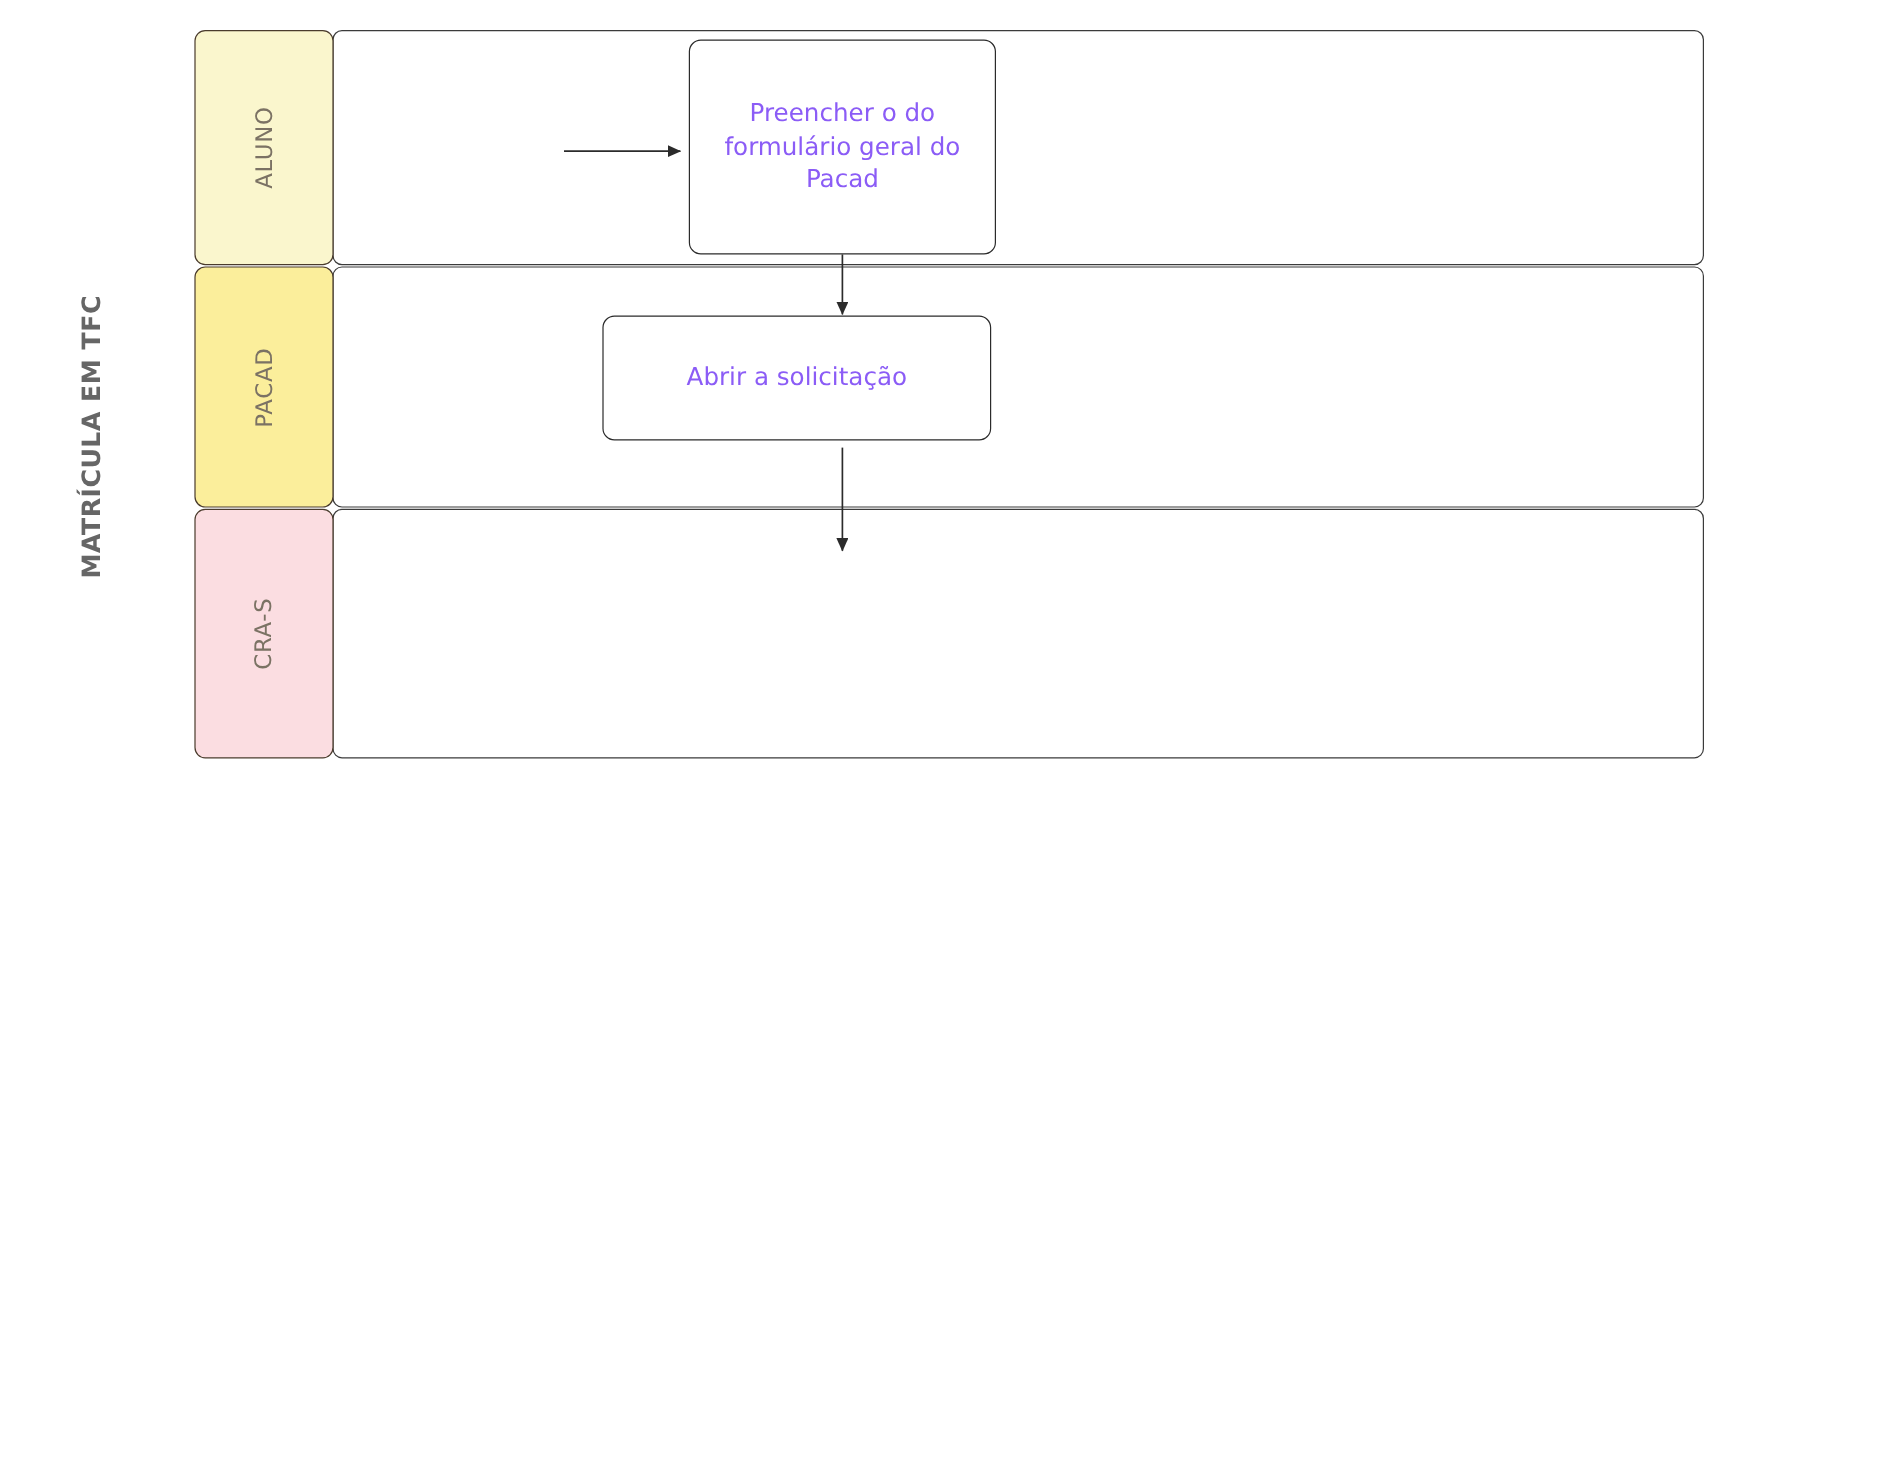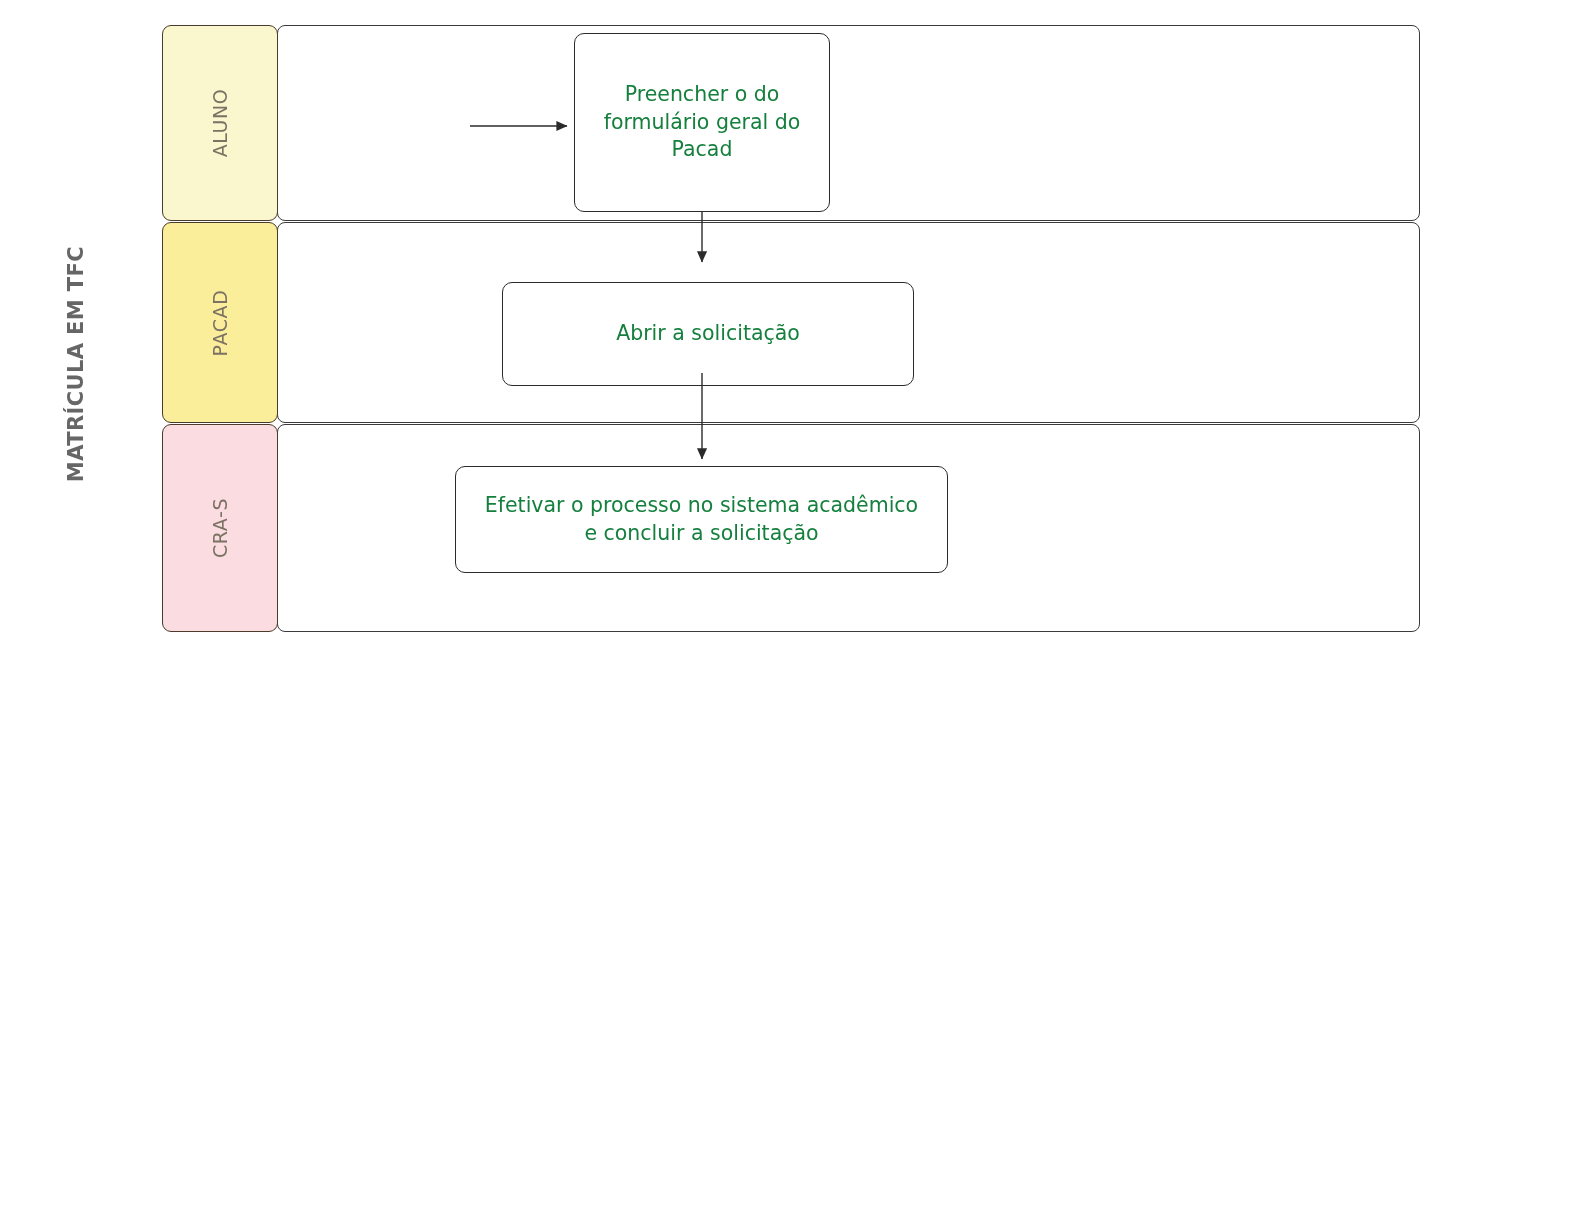--- a/index.html
+++ b/index.html
@@ -75,21 +75,21 @@
   
   .node {
     position: absolute;
     box-sizing: border-box;
     border: 1.2px solid #2b2b2b;
     background: #ffffff;
     display: flex;
     align-items: center;
     justify-content: center;
     text-align: center;
-    color: #15803d;
+    color: #8b5cf6;
     font-size: 20.5px;
     line-height: 1.35;
     padding: 4px 10px;
   }
   .node.task {
     border-radius: 10px;
   }
   .node.start-event {
     border-radius: 999px;
   }
@@ -130,28 +130,24 @@
     <span class="lane-header-label">CRA-S</span>
   </div>
 
 
   <div class="node task" style="left:574px; top:33px; width:256px; height:179px;">
     <span class="node-label">Preencher o do
 formulário geral do
 Pacad</span>
   </div>
 
-  <div class="node task" style="left:502px; top:282px; width:412px; height:104px;">
+  <div class="node task" style="left:502px; top:263px; width:324px; height:104px;">
     <span class="node-label">Abrir a solicitação</span>
   </div>
 
-  <div class="node task" style="left:455px; top:466px; width:493px; height:107px;">
-    <span class="node-label">Efetivar o processo no sistema acadêmico
-e concluir a solicitação</span>
-  </div>
 
   <svg id="connectors" viewBox="0 0 1584 1224">
     <defs>
       <marker id="arrowhead" markerWidth="9" markerHeight="9" refX="7.6" refY="3.6" orient="auto" markerUnits="strokeWidth">
         <path d="M0,0 L8,3.6 L0,7.2 Z" fill="#2b2b2b"></path>
       </marker>
     </defs>
 
     <g>
       <line x1="470" y1="126" x2="567" y2="126" stroke="#2b2b2b" stroke-width="1.4" marker-end="url(#arrowhead)"></line>

